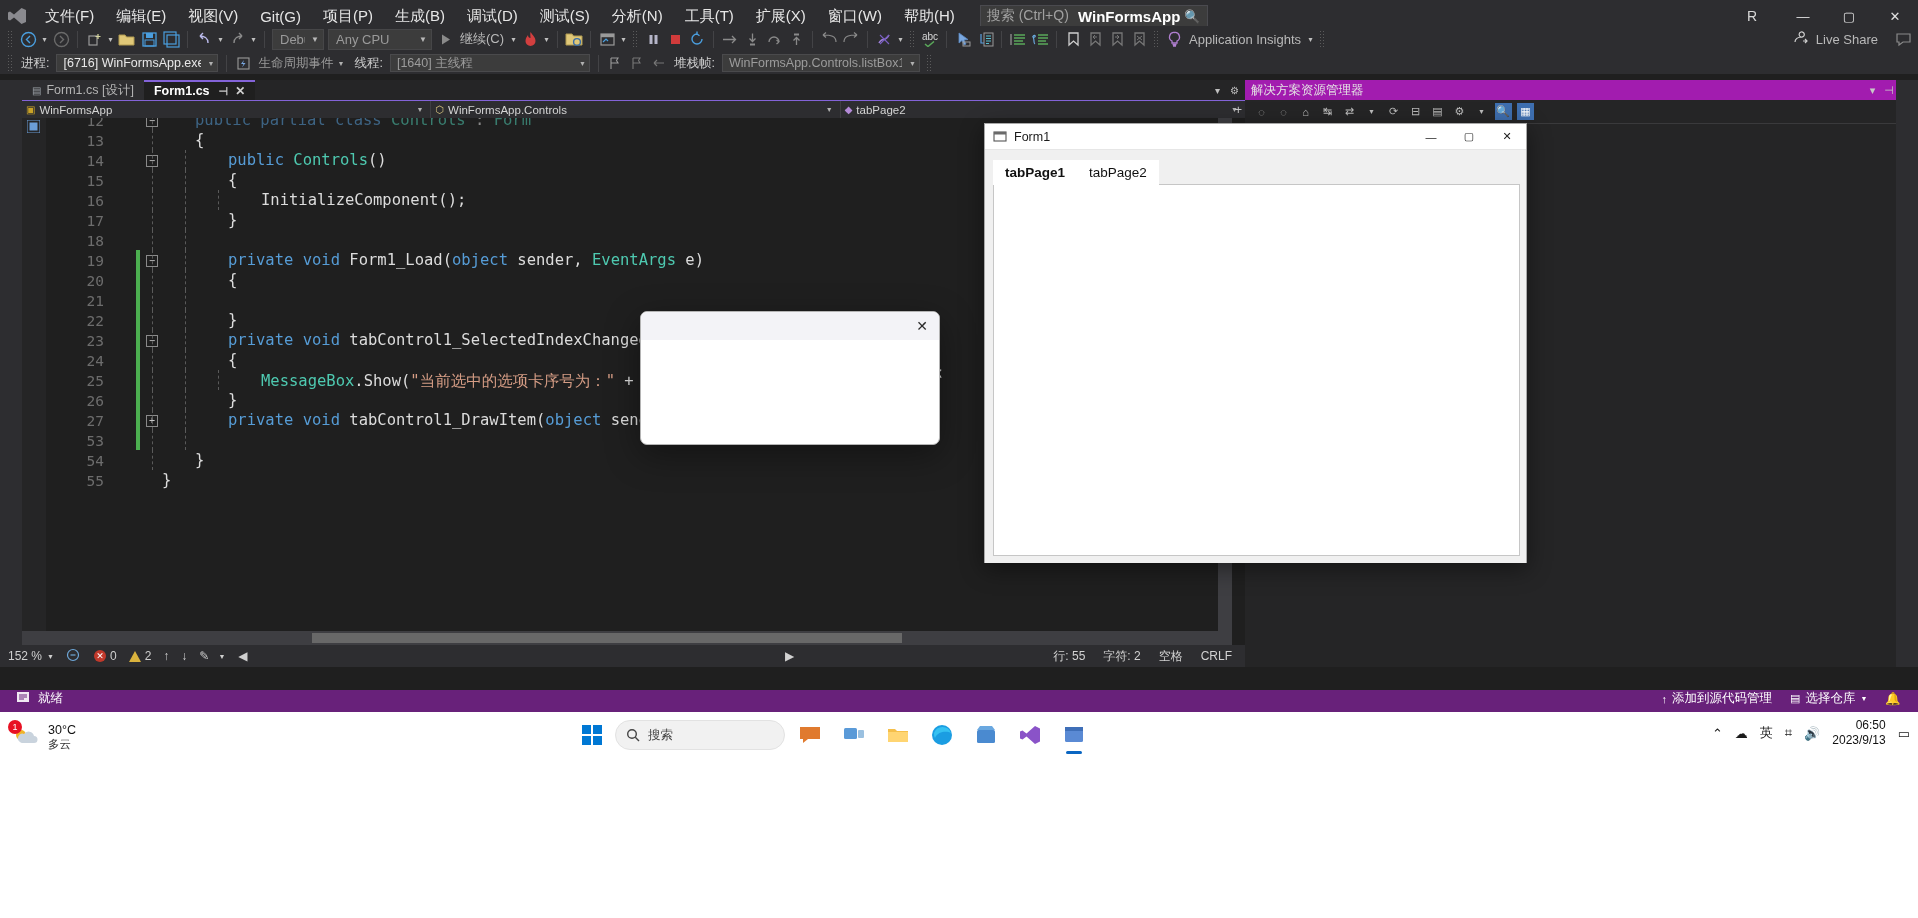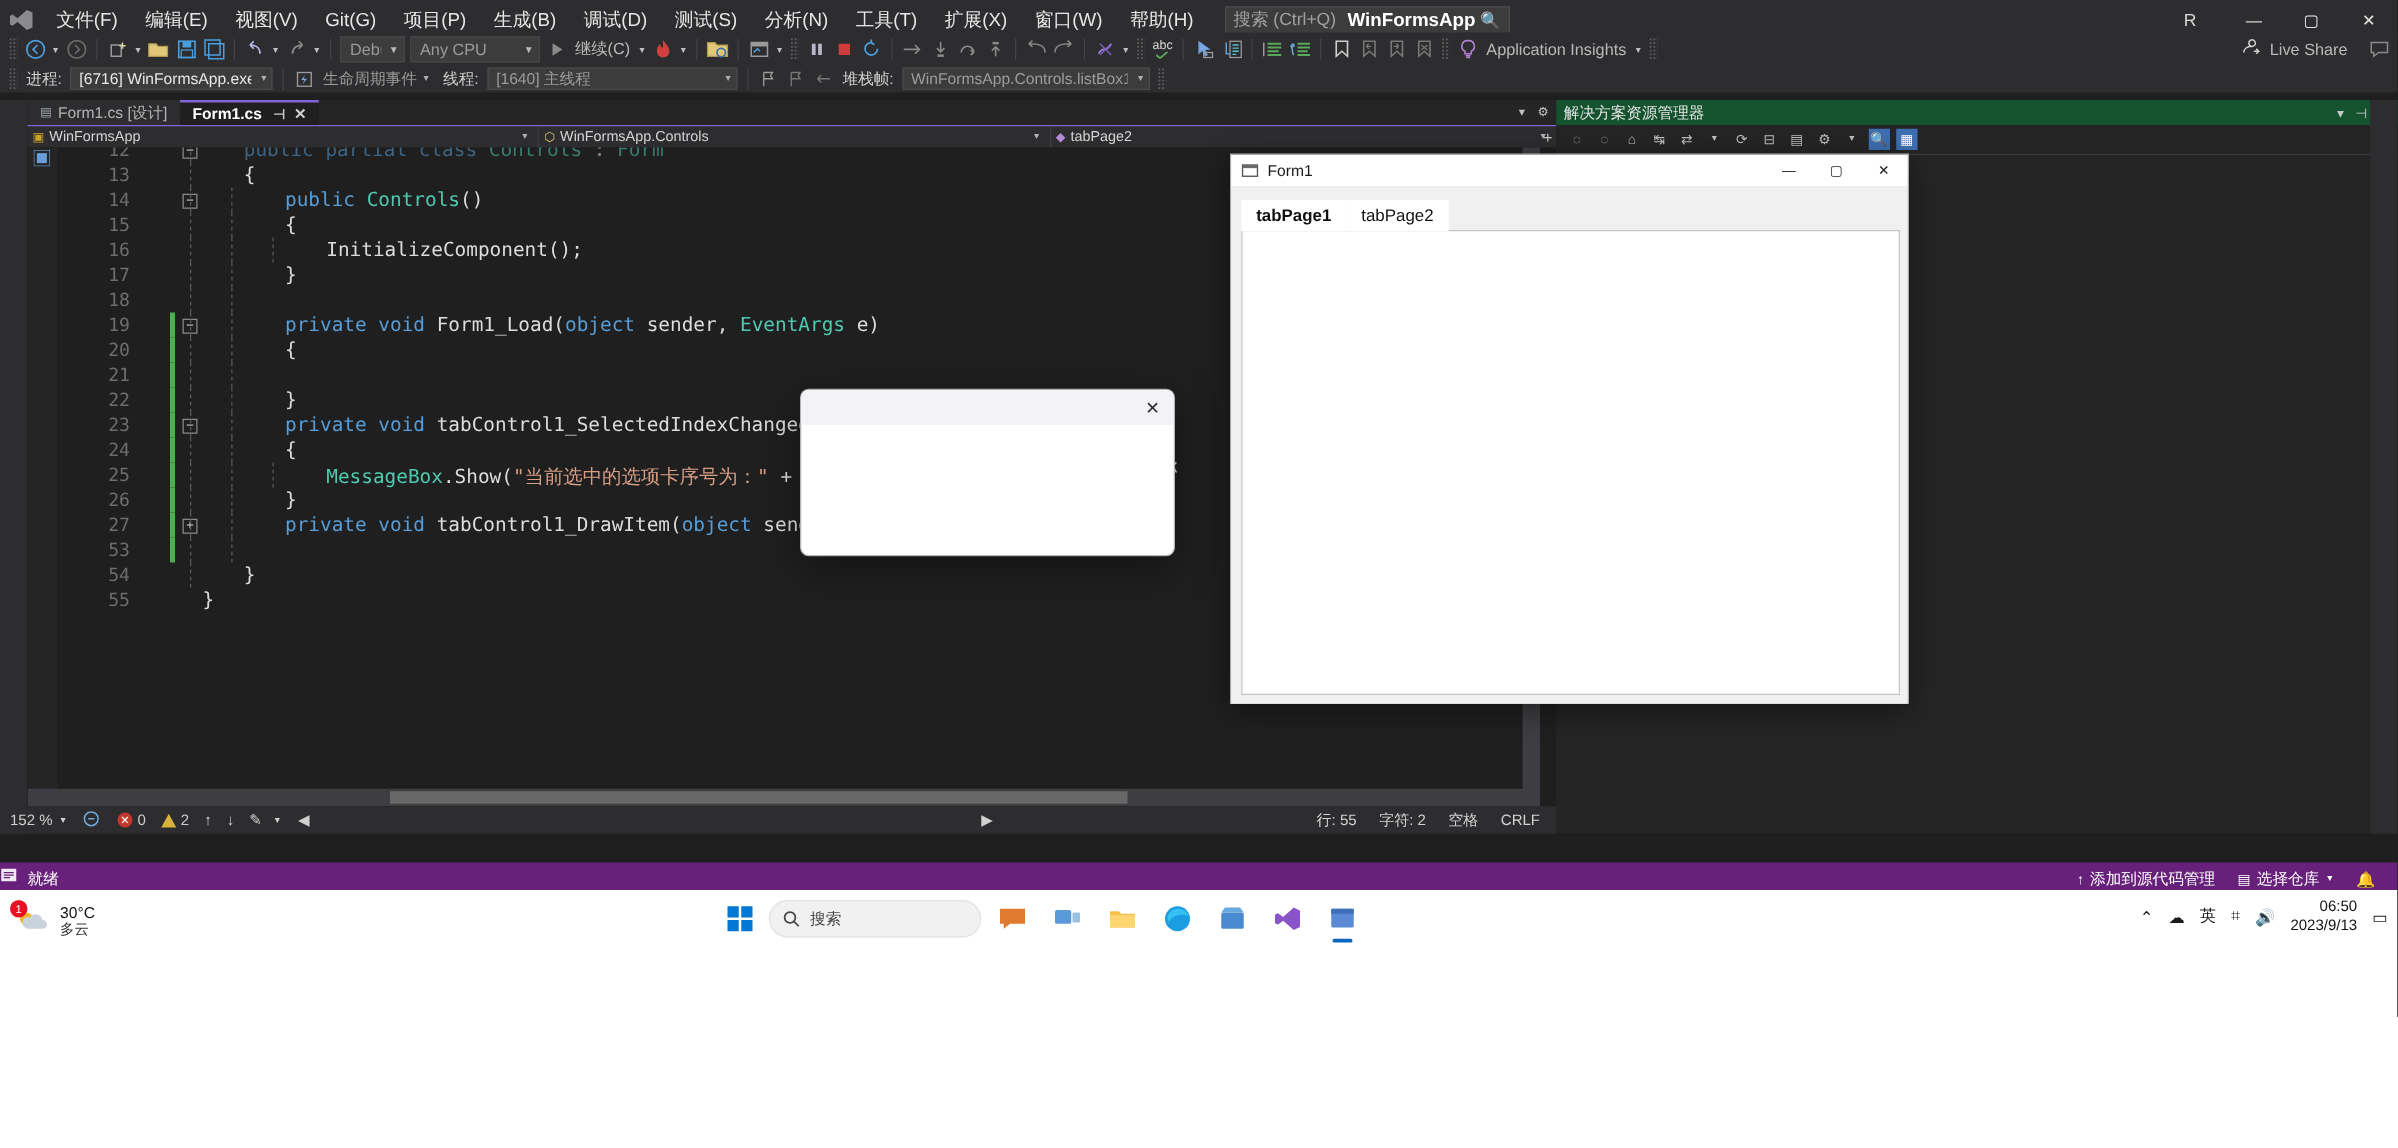--- a/index.html
+++ b/index.html
@@ -164,21 +164,21 @@
   .dot-yel { width:0;height:0;border-left:6px solid transparent;border-right:6px solid transparent;
              border-bottom:11px solid #d9b23d; position:relative; }
   .ed-right { margin-left:auto; display:flex; align-items:center; gap:0; padding-right:4px; }
   .ed-right span { padding:0 9px; font-size:12px; color:#d2d2d2; white-space:nowrap; }
 
   
   .solexp {
     position:absolute; left:1245px; top:80px; width:673px; height:587px; background:#252526;
   }
   .se-head {
-    height:20px; background:#14532d; display:flex; align-items:center;
+    height:20px; background:#a21caf; display:flex; align-items:center;
     padding:0 6px; font-size:12.5px; color:#e4e4e4;
   }
   .se-head .hr { margin-left:auto; display:flex; gap:9px; color:#c8c8c8; font-size:11px; }
   .se-toolbar {
     height:24px; background:#252526; display:flex; align-items:center; gap:5px; padding:0 8px;
     border-bottom:1px solid #3a3a3c;
   }
   .se-tb { width:17px; height:17px; display:flex; align-items:center; justify-content:center;
            color:#bdbdbd; font-size:11px; }
   .se-tb.sel { background:#3e6fb0; color:#fff; }
@@ -233,21 +233,21 @@
   .bottom-tabs {
     position:absolute; left:0; top:667px; width:1918px; height:20px; background:#2d2d30;
     display:flex; align-items:center; padding-left:4px; gap:0;
   }
   .bt { font-size:12px; color:#d2d2d2; padding:0 8px; height:20px;
         display:flex; align-items:center; white-space:nowrap; }
 
   
   .statusbar {
     position:absolute; left:0; top:690px; width:1918px; height:22px;
-    background:#68217a; display:flex; align-items:flex-end; padding-left:0;
+    background:#68217a; display:flex; align-items:flex-start; padding-left:16px;
   }
   .sb-ready { color:#ffffff; font-size:12.5px; margin-left:8px; }
   .sb-right { margin-left:auto; display:flex; align-items:center; gap:0; padding-right:8px; }
   .sb-right .it { color:#fff; font-size:12.5px; padding:0 9px; display:flex;
                   align-items:center; gap:5px; white-space:nowrap; }
   .sb-icon { font-size:11px; }
 
   
   .taskbar {
     position:absolute; left:0; top:712px; width:1918px; height:206px; background:#ffffff;

